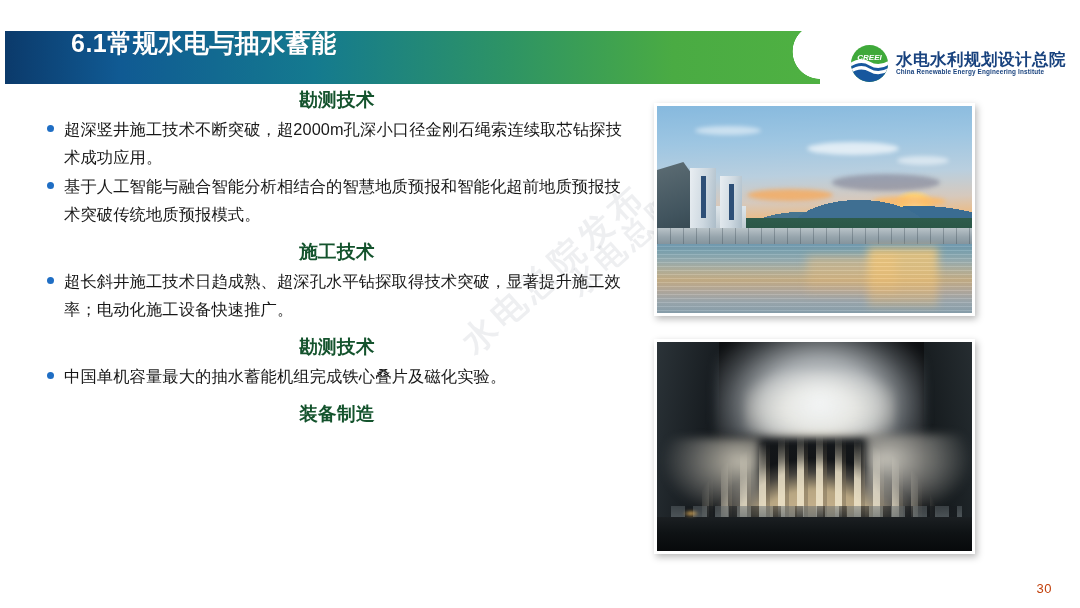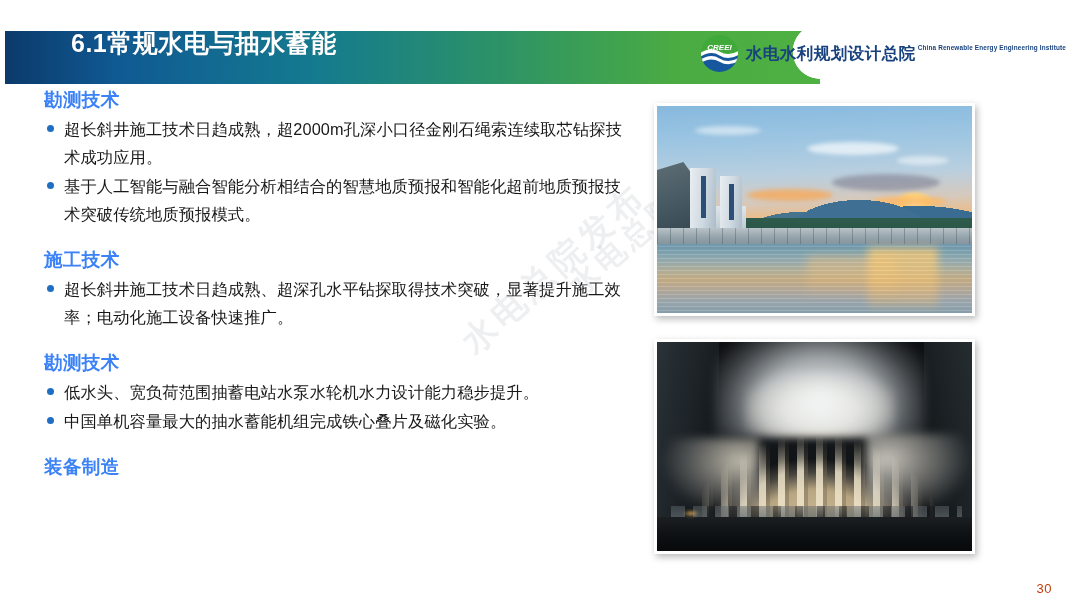--- a/index.html
+++ b/index.html
@@ -50,35 +50,35 @@
     margin-left: 66px;
     white-space: nowrap;
     line-height: 1;
     text-shadow: 0 0 1px rgba(0,0,0,0.25);
   }
 
   
   .logo-block {
     position: absolute;
     right: 14px;
-    top: 32px;
+    top: 42px;
     height: 42px;
     display: flex;
     align-items: center;
     gap: 7px;
   }
   .logo-mark {
     width: 39px;
     height: 39px;
     flex: 0 0 39px;
     position: relative;
   }
   .logo-words {
     display: flex;
-    flex-direction: row;
+    flex-direction: column;
     justify-content: center;
     gap: 2px;
   }
   .logo-cn {
     font-size: 16.5px;
     font-weight: bold;
     color: #18427e;
     letter-spacing: 0.5px;
     line-height: 1;
     white-space: nowrap;
@@ -93,28 +93,29 @@
   }
 
   
   .content-col {
     position: absolute;
     left: 44px;
     top: 88px;
     width: 586px;
   }
   .section-heading {
-    color: #3b82f6;
+    color: #14532d;
     font-size: 18.5px;
     font-weight: bold;
     line-height: 1.35;
     margin: 0 0 2px 0;
     letter-spacing: 0.4px;
-  }
-  .section-heading.tight { margin-top: 20px; }
+    text-align: center;
+  }
+  .section-heading.tight { margin-top: 12px; }
 
   .bullet-list {
     list-style: none;
     margin: 0 0 7px 0;
     padding: 0;
   }
   .bullet-item {
     position: relative;
     padding-left: 20px;
     font-size: 16.3px;
@@ -404,36 +405,35 @@
   </div>
 
   <div class="watermark wm-a">水电总院发布</div>
   <div class="watermark wm-b">水电总院发布</div>
 
   <div class="content-col">
 
     <div>
       <div class="section-heading">勘测技术</div>
       <ul class="bullet-list">
-        <li class="bullet-item">超长斜井施工技术日趋成熟，超2000m孔深小口径金刚石绳索连续取芯钻探技术成功应用。</li>
+        <li class="bullet-item">超深竖井施工技术不断突破，超2000m孔深小口径金刚石绳索连续取芯钻探技术成功应用。</li>
         <li class="bullet-item">基于人工智能与融合智能分析相结合的智慧地质预报和智能化超前地质预报技术突破传统地质预报模式。</li>
       </ul>
     </div>
 
     <div>
       <div class="section-heading tight">施工技术</div>
       <ul class="bullet-list">
         <li class="bullet-item">超长斜井施工技术日趋成熟、超深孔水平钻探取得技术突破，显著提升施工效率；电动化施工设备快速推广。</li>
       </ul>
     </div>
 
     <div>
       <div class="section-heading tight">勘测技术</div>
       <ul class="bullet-list">
-        <li class="bullet-item">低水头、宽负荷范围抽蓄电站水泵水轮机水力设计能力稳步提升。</li>
         <li class="bullet-item">中国单机容量最大的抽水蓄能机组完成铁心叠片及磁化实验。</li>
       </ul>
     </div>
 
     <div>
       <div class="section-heading tight">装备制造</div>
     </div>
 
   </div>
 

